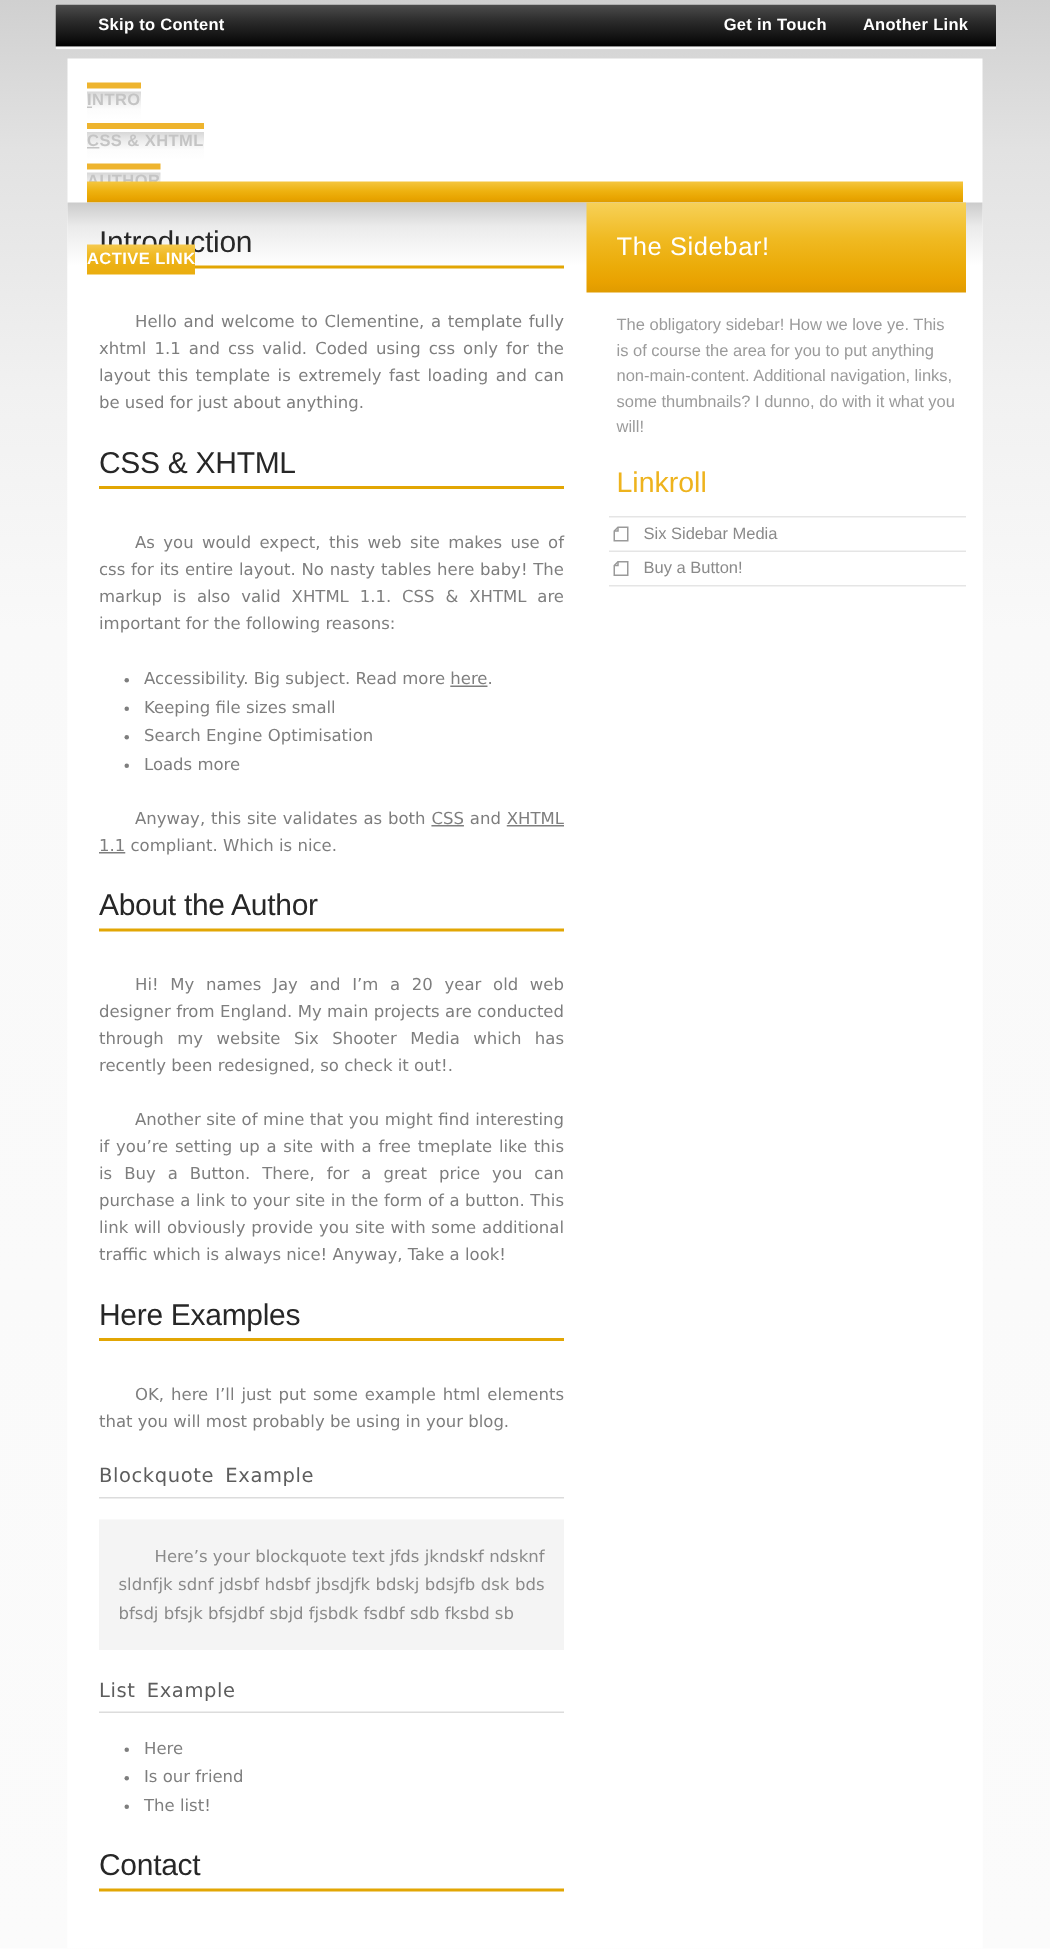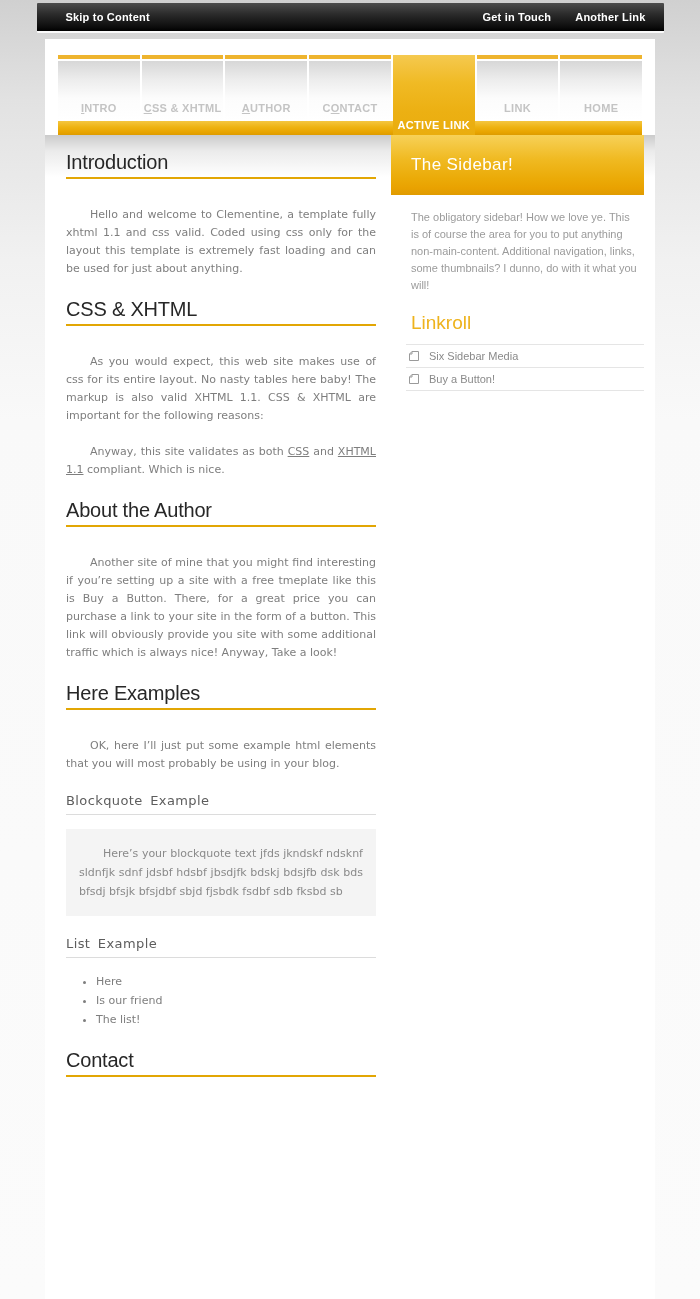--- a/index.html
+++ b/index.html
@@ -25,21 +25,21 @@
   .topbar-left { margin-left: 29px; }
   .topbar-right { margin-right: 18px; display: flex; gap: 24px; }
 
   
   .container {
     width: 610px; margin: 6px auto 0; flex: 1;
     background: #fff; display: flex; flex-direction: column;
   }
 
   
-  .tabs { margin: 16px 13px 0; display: flex; gap: 2px; height: 66px; align-items: flex-start; }
+  .tabs { margin: 16px 13px 0; display: flex; gap: 2px; height: 66px; align-items: flex-start; flex-direction: column; }
   .tab { flex: 1; height: 66px; display: flex; flex-direction: column; text-decoration: none; }
   .tab-strip { height: 4px; background: #eeb42e; margin-bottom: 2px; flex: none; }
   .tab-body {
     flex: 1;
     background: linear-gradient(180deg, #d7d7d7 0%, #ececec 30%, #fcfcfc 62%, #fff 100%);
     display: flex; align-items: flex-end; justify-content: center; padding-bottom: 7px;
   }
   .tab-label {
     font: bold 11px "Liberation Sans", sans-serif; color: #c4c4c4;
     letter-spacing: 0.3px; white-space: nowrap;
@@ -175,23 +175,30 @@
   <div class="navbar"></div>
 
   <div class="content">
 
     <main class="main-col">
       <h2 class="section first">Introduction</h2>
       <p class="body">Hello and welcome to Clementine, a template fully xhtml 1.1 and css valid. Coded using css only for the layout this template is extremely fast loading and can be used for just about anything.</p>
 
       <h2 class="section">CSS &amp; XHTML</h2>
       <p class="body">As you would expect, this web site makes use of css for its entire layout. No nasty tables here baby! The markup is also valid XHTML 1.1. CSS &amp; XHTML are important for the following reasons:</p>
+      <ul class="bullets">
+        <li><span>Accessibility. Big subject. Read more </span><a href="#" class="tlink">here</a><span>.</span></li>
+        <li>Keeping file sizes small</li>
+        <li>Search Engine Optimisation</li>
+        <li>Loads more</li>
+      </ul>
       <p class="body"><span>Anyway, this site validates as both </span><a href="#" class="tlink">CSS</a><span> and </span><a href="#" class="tlink">XHTML 1.1</a><span> compliant. Which is nice.</span></p>
 
       <h2 class="section">About the Author</h2>
+      <p class="body">Hi! My names Jay and I’m a 20 year old web designer from England. My main projects are conducted through my website Six Shooter Media which has recently been redesigned, so check it out!.</p>
       <p class="body">Another site of mine that you might find interesting if you’re setting up a site with a free tmeplate like this is Buy a Button. There, for a great price you can purchase a link to your site in the form of a button. This link will obviously provide you site with some additional traffic which is always nice! Anyway, Take a look!</p>
 
       <h2 class="section">Here Examples</h2>
       <p class="body">OK, here I’ll just put some example html elements that you will most probably be using in your blog.</p>
       <h3 class="sub">Blockquote Example</h3>
       <blockquote>Here’s your blockquote text jfds jkndskf ndsknf sldnfjk sdnf jdsbf hdsbf jbsdjfk bdskj bdsjfb dsk bds bfsdj bfsjk bfsjdbf sbjd fjsbdk fsdbf sdb fksbd sb</blockquote>
       <h3 class="sub">List Example</h3>
       <ul class="bullets">
         <li>Here</li>
         <li>Is our friend</li>

